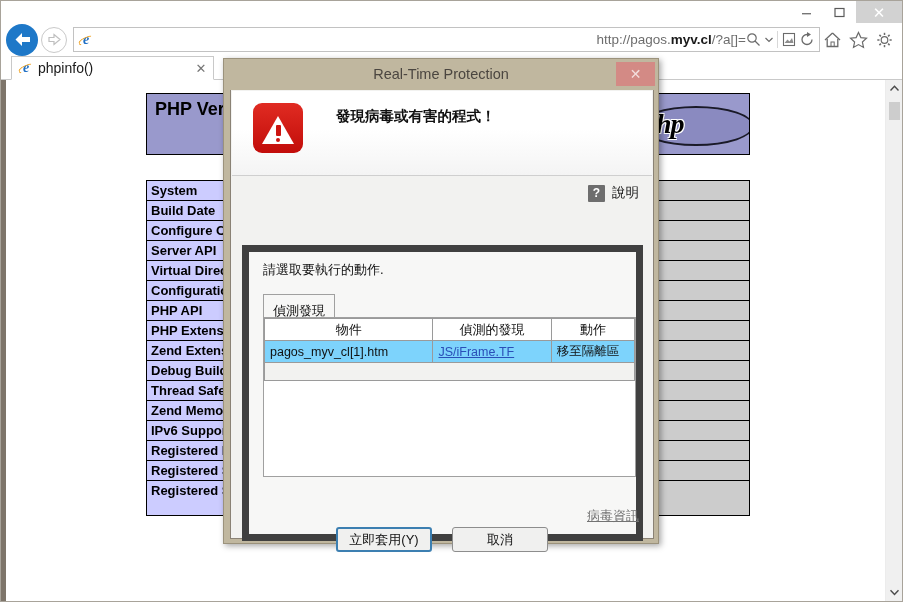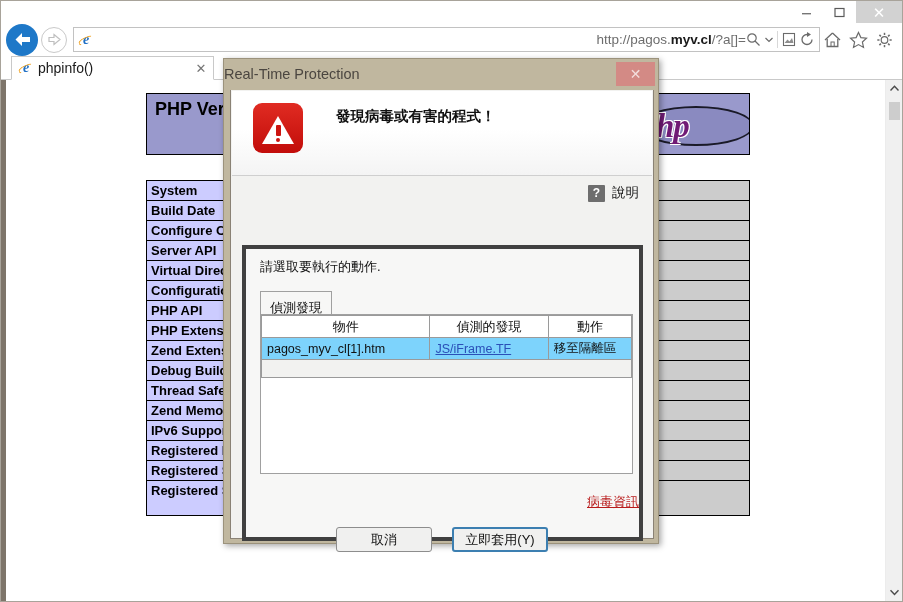--- a/index.html
+++ b/index.html
@@ -227,22 +227,22 @@
     border-radius: 50%;
     background: #8a8ac0;
     border: 2px solid #1a1a28;
   }
   #php-logo-cell .logo-text {
     position: absolute;
     left: 12px; top: 14px;
     font-family: "Liberation Serif", serif;
     font-style: italic;
     font-weight: bold;
-    font-size: 33px;
-    color: #701a75;
+    font-size: 28px;
+    color: #000000;
     text-shadow: -1px -1px 0 #fff, 1px -1px 0 #fff, -1px 1px 0 #fff, 1px 1px 0 #fff;
     letter-spacing: -1px;
   }
 
   #php-table {
     position: absolute;
     left: 140px; top: 100px;
     width: 604px;
     border-collapse: collapse;
     font-size: 13px;
@@ -302,21 +302,21 @@
   #av-titlebar {
     position: relative;
     height: 31px;
     background: #c0b79f;
   }
   #av-title {
     position: absolute;
     left: 0; right: 0; top: 0;
     height: 31px;
     line-height: 31px;
-    text-align: left;
+    text-align: center;
     font-size: 14.5px;
     color: #4b4640;
   }
   #av-close {
     position: absolute;
     right: 3px; top: 3px;
     width: 39px; height: 24px;
     background: #d38a85;
     display: flex; align-items: center; justify-content: center;
     color: #f3dedd;
@@ -394,21 +394,21 @@
     display: flex; align-items: center; justify-content: center;
     margin-right: 7px;
     border-radius: 1px;
   }
   #av-help-label { font-size: 13.5px; color: #1a1a1a; }
 
   #av-panel {
     position: absolute;
     left: 11px; top: 155px;
     width: 401px; height: 296px;
-    border: 4px solid #404040;
+    border: 7px solid #404040;
     background: #f7f7f6;
   }
   #av-instruction {
     position: absolute;
     left: 14px; top: 9px;
     font-size: 13px;
     color: #111111;
   }
   #av-tabstrip {
     position: absolute;
@@ -482,23 +482,23 @@
     background: #f0f0f0;
     margin-right: 7px;
     flex: 0 0 auto;
   }
   #av-checkbox-label {
     font-size: 13px;
     color: #a0a0a0;
   }
   #av-virusinfo-link {
     position: absolute;
-    right: 14px; top: 403px;
+    right: 14px; top: 417px;
     font-size: 13px;
-    color: #b91c1c;
+    color: #737373;
   }
 
   #av-buttons {
     position: absolute;
     left: 0; top: 437px;
     width: 422px;
     display: flex;
     justify-content: center;
     gap: 20px;
   }
@@ -782,20 +782,20 @@
             </tbody>
           </table>
           <div id="av-table-filler"></div>
         </div>
       </div>
 
 
       <a href="#" id="av-virusinfo-link">病毒資訊</a>
 
       <div id="av-buttons">
+        <div class="av-btn default">立即套用(Y)</div>
         <div class="av-btn">取消</div>
-        <div class="av-btn default">立即套用(Y)</div>
       </div>
 
     </div>
   </div>
 
 </div>
 
 </body></html>

